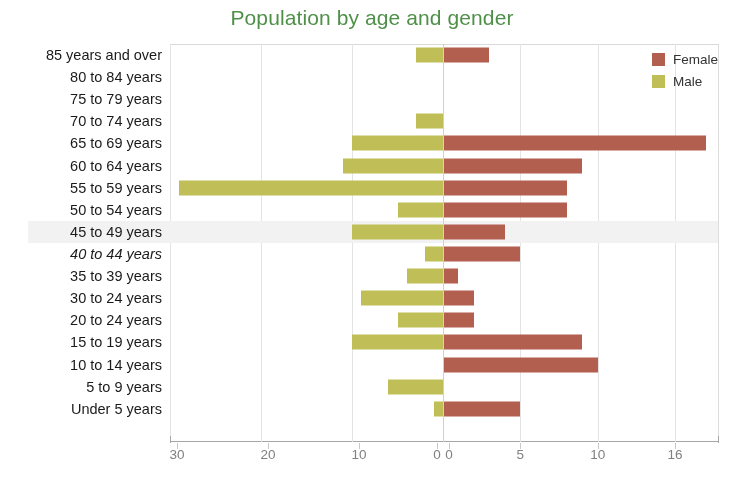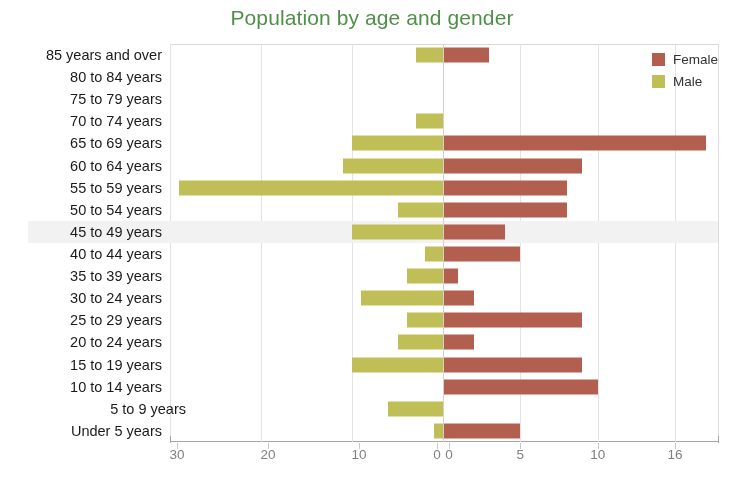--- a/index.html
+++ b/index.html
@@ -209,62 +209,56 @@
         <div class="bar female" style="left: 443px; width: 123.733px;"></div>
       </div>
       <div class="row highlight" style="height: 22.1111px;">
         <div class="row-band"></div>
         <div class="row-label" style="line-height: 22.1111px;">45 to 49 years</div>
         <div class="bar male" style="left: 352px; width: 91px;"></div>
         <div class="bar female" style="left: 443px; width: 61.8667px;"></div>
       </div>
       <div class="row" style="height: 22.1111px;">
         <div class="row-band"></div>
-        <div class="row-label" style="line-height: 22.1111px;">40 to 44 years</div>
+        <div class="row-label" style="line-height: 22.1111px; font-style: italic;">40 to 44 years</div>
         <div class="bar male" style="left: 424.8px; width: 18.2px;"></div>
         <div class="bar female" style="left: 443px; width: 77.3333px;"></div>
       </div>
       <div class="row" style="height: 22.1111px;">
         <div class="row-band"></div>
         <div class="row-label" style="line-height: 22.1111px;">35 to 39 years</div>
         <div class="bar male" style="left: 406.6px; width: 36.4px;"></div>
         <div class="bar female" style="left: 443px; width: 15.4667px;"></div>
       </div>
       <div class="row" style="height: 22.1111px;">
         <div class="row-band"></div>
         <div class="row-label" style="line-height: 22.1111px;">30 to 24 years</div>
         <div class="bar male" style="left: 361.1px; width: 81.9px;"></div>
         <div class="bar female" style="left: 443px; width: 30.9333px;"></div>
       </div>
       <div class="row" style="height: 22.1111px;">
         <div class="row-band"></div>
-        <div class="row-label" style="line-height: 22.1111px;">25 to 29 years</div>
-        <div class="bar male" style="left: 406.6px; width: 36.4px;"></div>
-        <div class="bar female" style="left: 443px; width: 139.2px;"></div>
-      </div>
-      <div class="row" style="height: 22.1111px;">
-        <div class="row-band"></div>
         <div class="row-label" style="line-height: 22.1111px;">20 to 24 years</div>
         <div class="bar male" style="left: 397.5px; width: 45.5px;"></div>
         <div class="bar female" style="left: 443px; width: 30.9333px;"></div>
       </div>
       <div class="row" style="height: 22.1111px;">
         <div class="row-band"></div>
         <div class="row-label" style="line-height: 22.1111px;">15 to 19 years</div>
         <div class="bar male" style="left: 352px; width: 91px;"></div>
         <div class="bar female" style="left: 443px; width: 139.2px;"></div>
       </div>
       <div class="row" style="height: 22.1111px; padding-left: 8px;">
         <div class="row-band"></div>
         <div class="row-label" style="line-height: 22.1111px;">10 to 14 years</div>
         <div class="bar female" style="left: 443px; width: 154.667px;"></div>
       </div>
       <div class="row" style="height: 22.1111px;">
         <div class="row-band"></div>
-        <div class="row-label" style="line-height: 22.1111px; padding-left: 24px;">5 to 9 years</div>
+        <div class="row-label" style="line-height: 22.1111px;">5 to 9 years</div>
         <div class="bar male" style="left: 388.4px; width: 54.6px;"></div>
       </div>
       <div class="row" style="height: 22.1111px;">
         <div class="row-band"></div>
         <div class="row-label" style="line-height: 22.1111px;">Under 5 years</div>
         <div class="bar male" style="left: 433.9px; width: 9.1px;"></div>
         <div class="bar female" style="left: 443px; width: 77.3333px;"></div>
       </div>
     </div>
 

